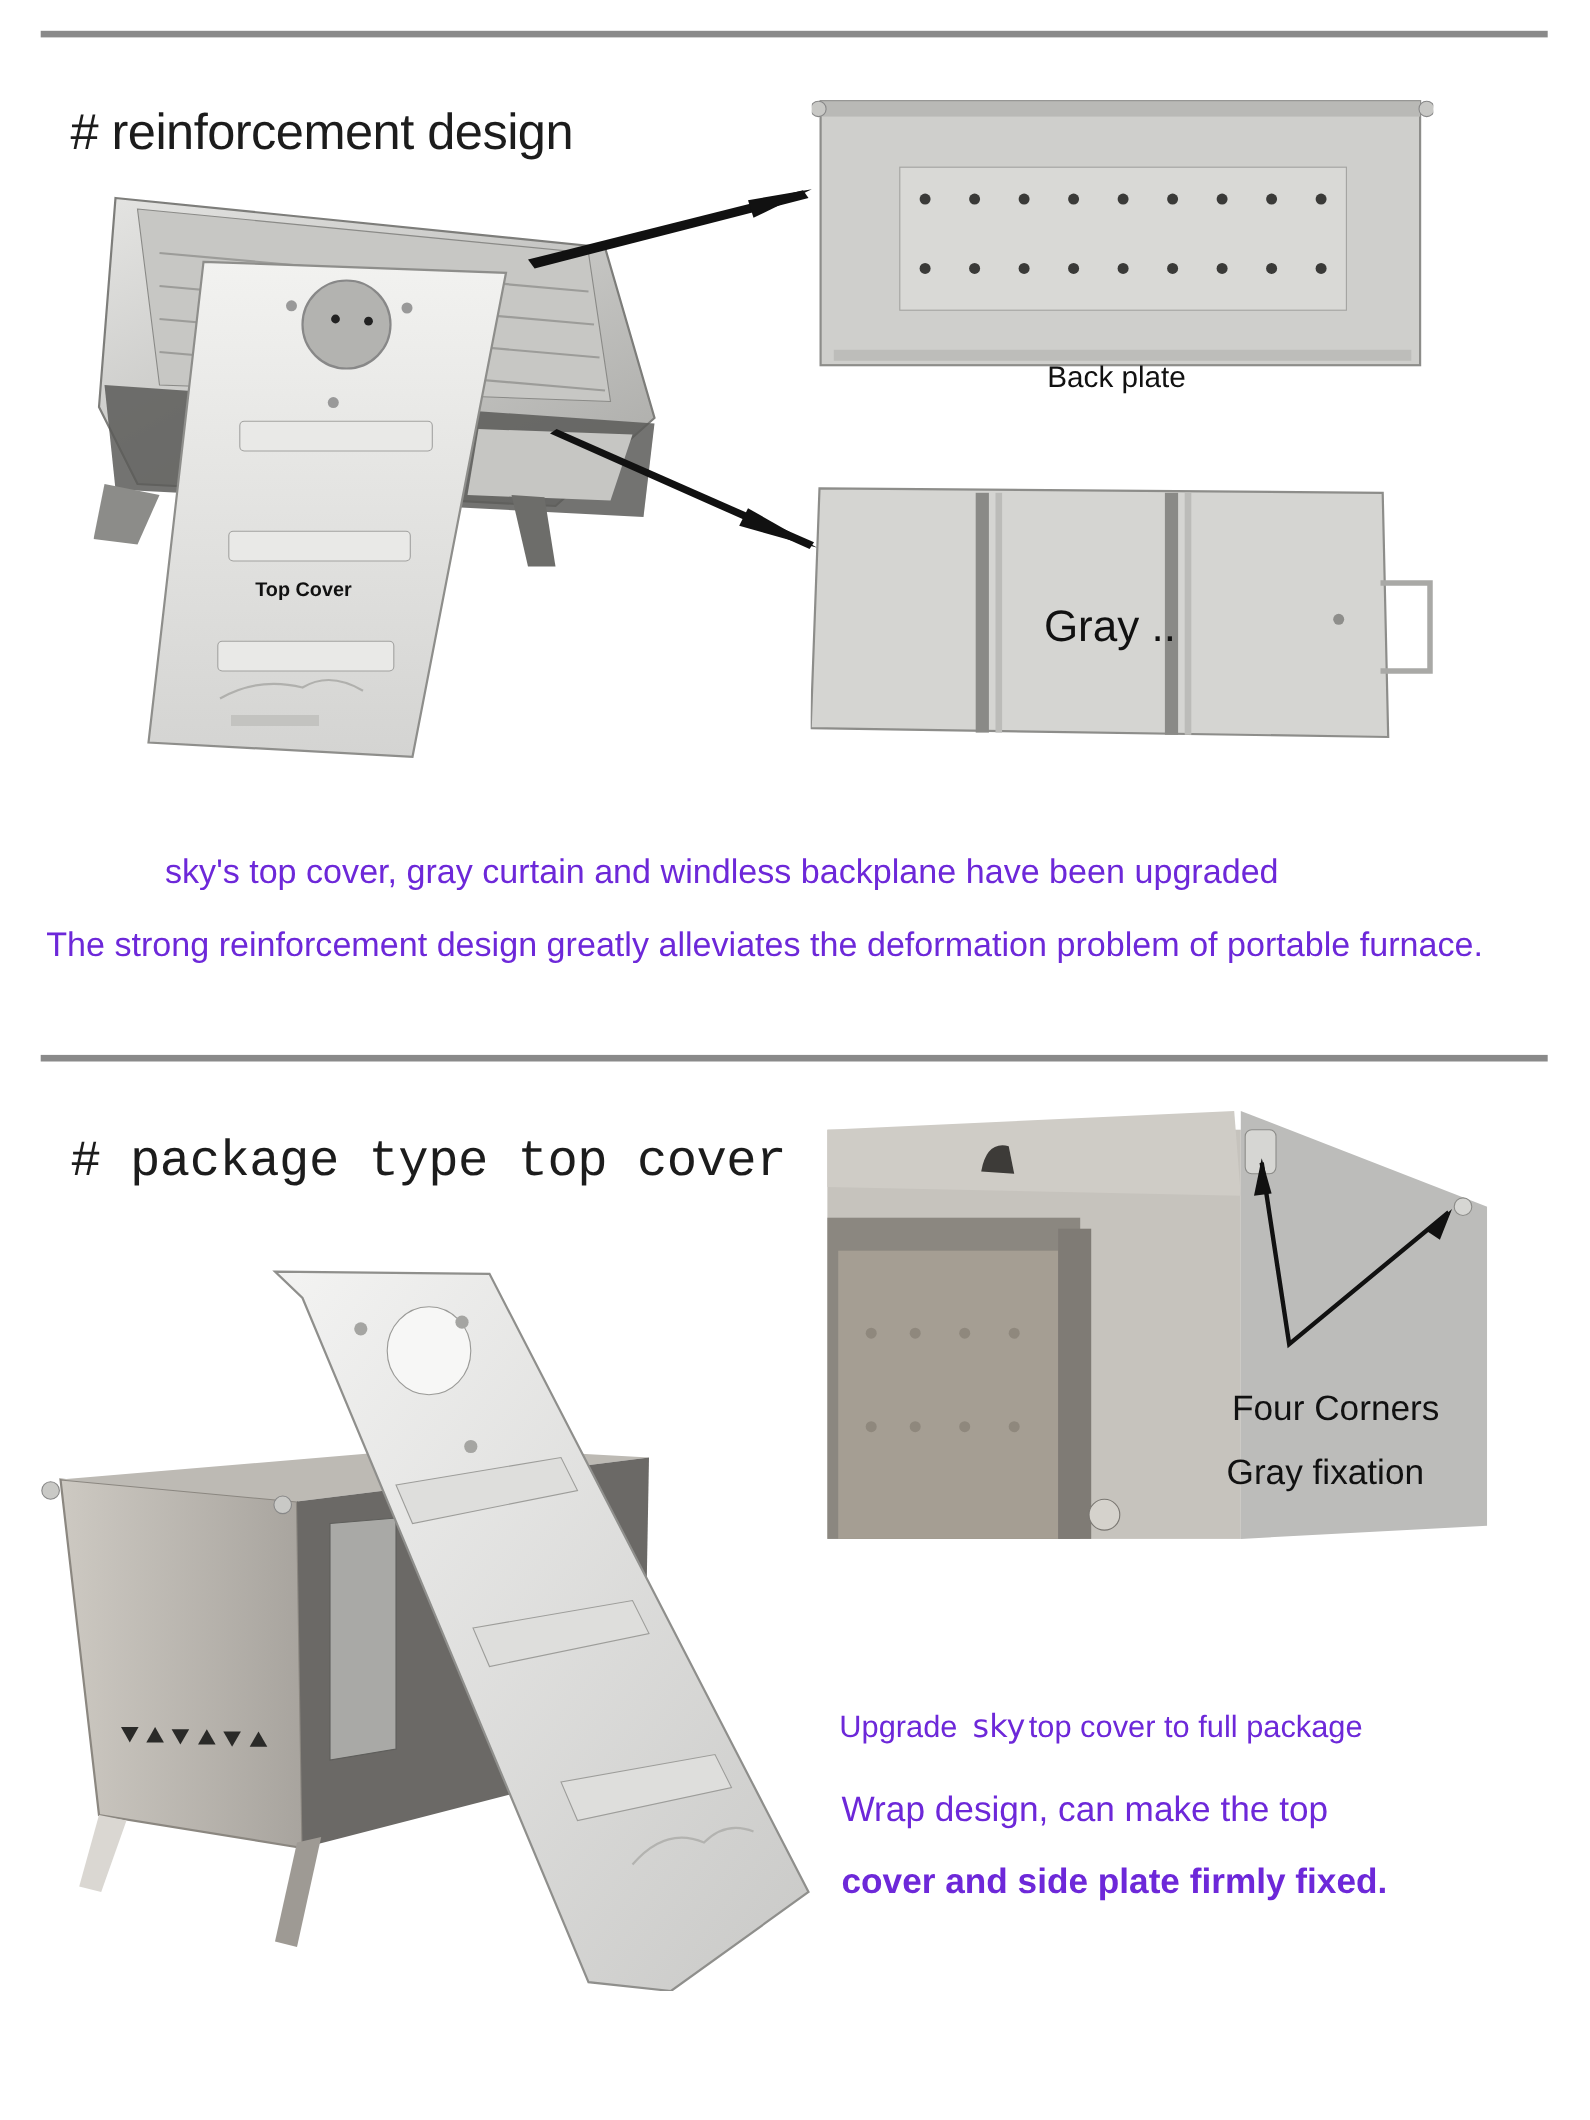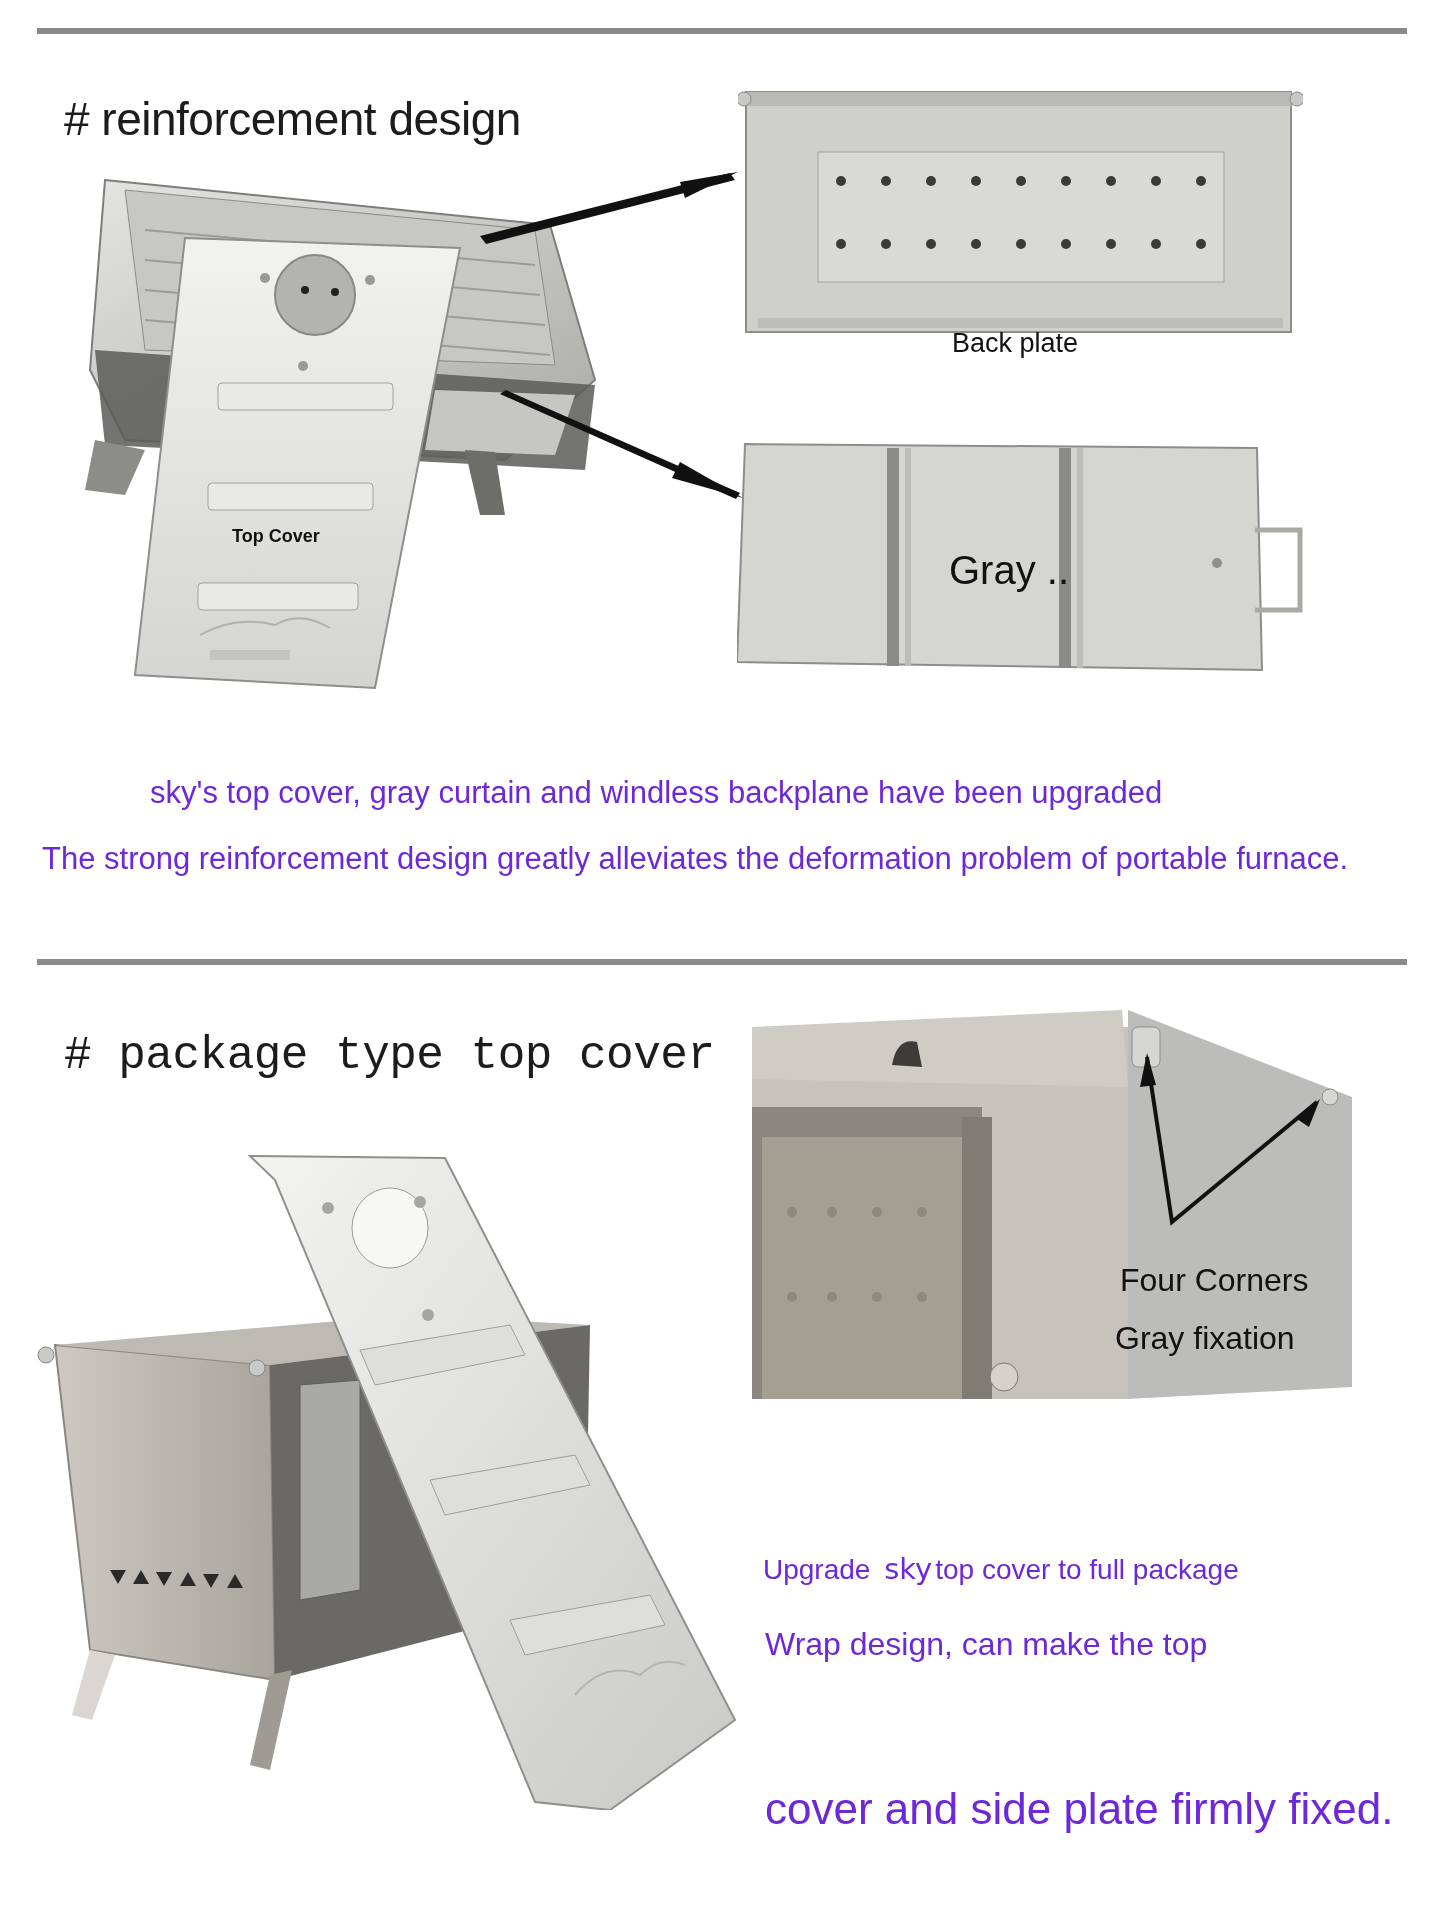--- a/index.html
+++ b/index.html
@@ -197,13 +197,13 @@
   </svg>
   <div class="label" style="left:380px; top:255px; font-size:32px;">Four Corners</div>
   <div class="label" style="left:375px; top:313px; font-size:32px;">Gray fixation</div>
 </div>
 
 <div class="para" style="left:763px; top:1552px; font-size:28px;">
   <span>Upgrade</span>
   <span style="font-family:'DejaVu Sans', sans-serif; font-size:29px; margin-left:6px;">sky</span><span style="margin-left:3px;">top cover to full package</span>
 </div>
 <div class="para" style="left:765px; top:1626px; font-size:32px;">Wrap design, can make the top</div>
-<div class="para" style="left:765px; top:1784px; font-size:44px;">cover and side plate firmly fixed.</div>
+<div class="para" style="left:765px; top:1692px; font-size:32px;font-weight:bold;">cover and side plate firmly fixed.</div>
 
 </body></html>

